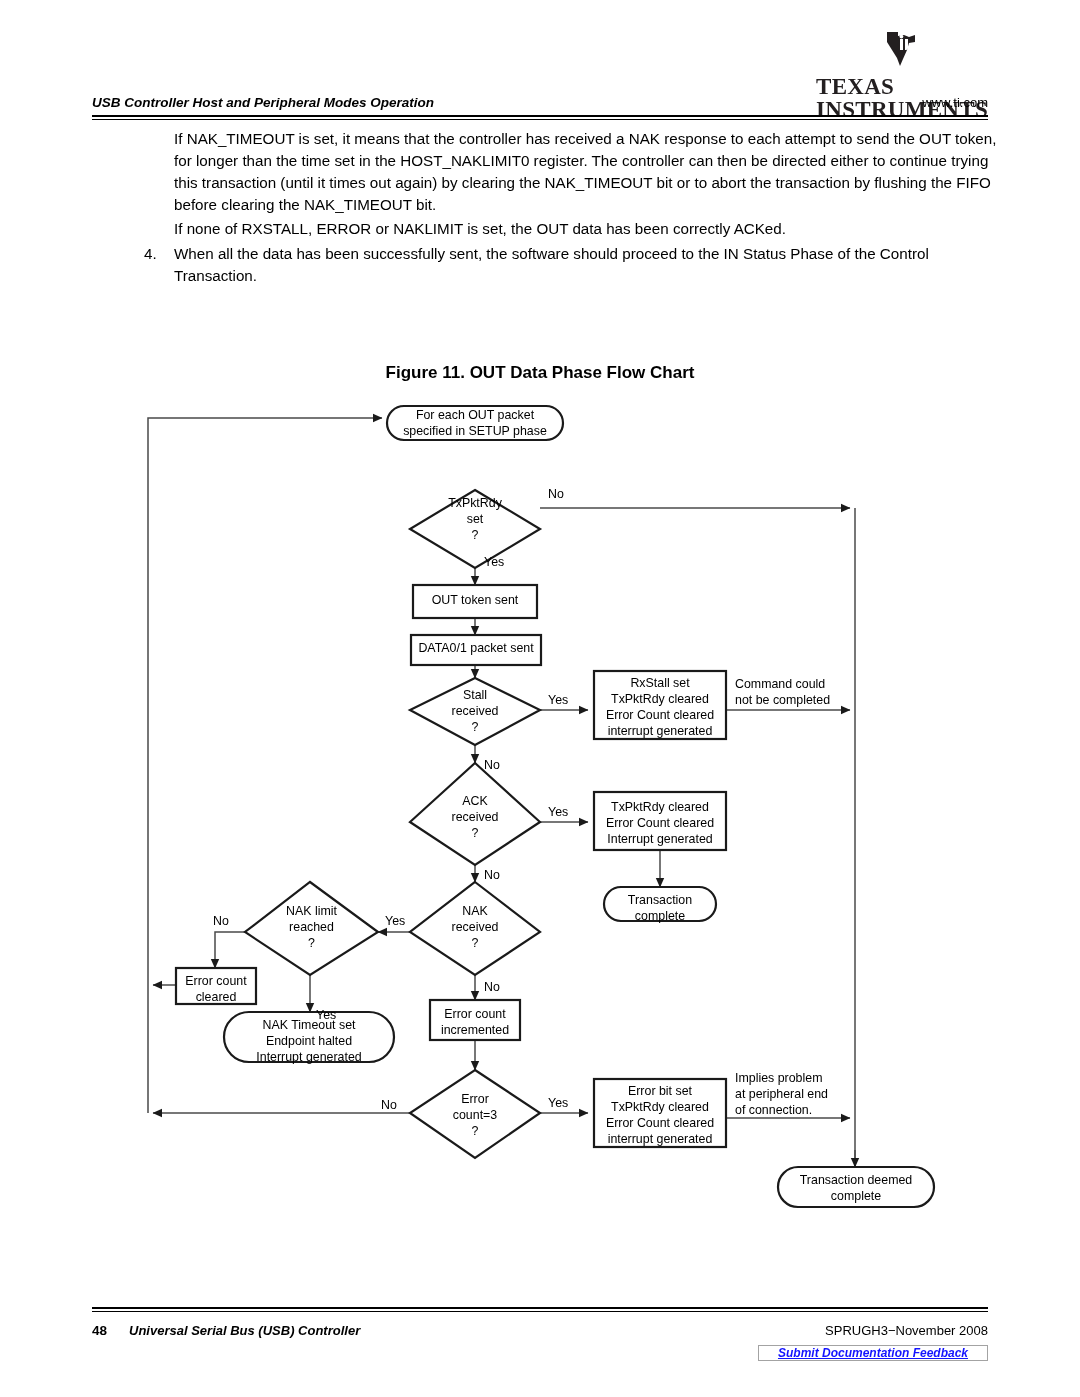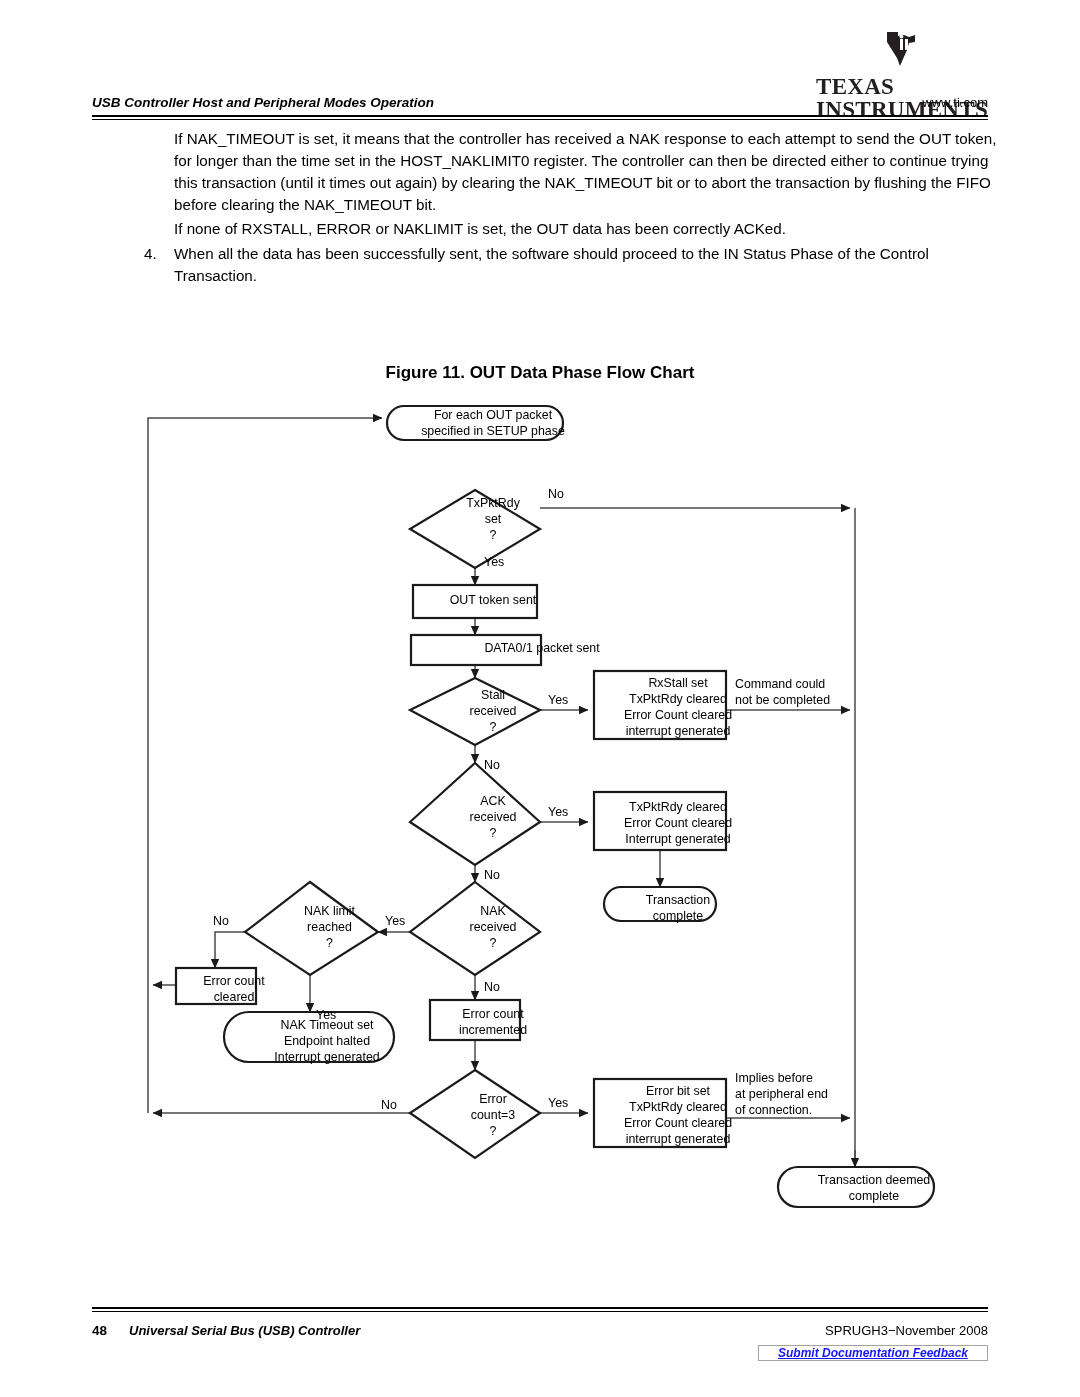--- a/index.html
+++ b/index.html
@@ -108,21 +108,20 @@
 
   
   .node-label {
     position: absolute;
     text-align: center;
     font-size: 12.4px;
     line-height: 1.28;
     color: #000;
     pointer-events: none;
     white-space: nowrap;
-    margin-left: 18px;
   }
   .edge-label {
     position: absolute;
     font-size: 12.4px;
     line-height: 1.28;
     color: #000;
     white-space: nowrap;
   }
   .side-note {
     position: absolute;
@@ -308,21 +307,21 @@
   <div class="node-label" style="left:410px; top:106px; width:130px;">
     <div>TxPktRdy</div>
     <div>set</div>
     <div>?</div>
   </div>
 
   <div class="node-label" style="left:413px; top:203px; width:124px;">
     <div>OUT token sent</div>
   </div>
 
-  <div class="node-label" style="left:411px; top:251px; width:130px;padding-left:48px;">
+  <div class="node-label" style="left:411px; top:251px; width:130px;">
     <div>DATA0/1 packet sent</div>
   </div>
 
   <div class="node-label" style="left:410px; top:298px; width:130px;">
     <div>Stall</div>
     <div>received</div>
     <div>?</div>
   </div>
 
   <div class="node-label" style="left:594px; top:286px; width:132px;">
@@ -407,21 +406,21 @@
   <div class="edge-label" style="left:316px; top:618px;">Yes</div>
   <div class="edge-label" style="left:381px; top:708px;">No</div>
   <div class="edge-label" style="left:548px; top:706px;">Yes</div>
 
   <div class="side-note" style="left:735px; top:286px;">
     <div>Command could</div>
     <div>not be completed</div>
   </div>
 
   <div class="side-note" style="left:735px; top:680px;">
-    <div>Implies before</div>
+    <div>Implies problem</div>
     <div>at peripheral end</div>
     <div>of connection.</div>
   </div>
 </div>
 
 <div class="footer-rule"></div>
 <div class="footer-row">
   <div class="footer-left">
     <span class="footer-pageno">48</span>
     <span class="footer-doc">Universal Serial Bus (USB) Controller</span>

